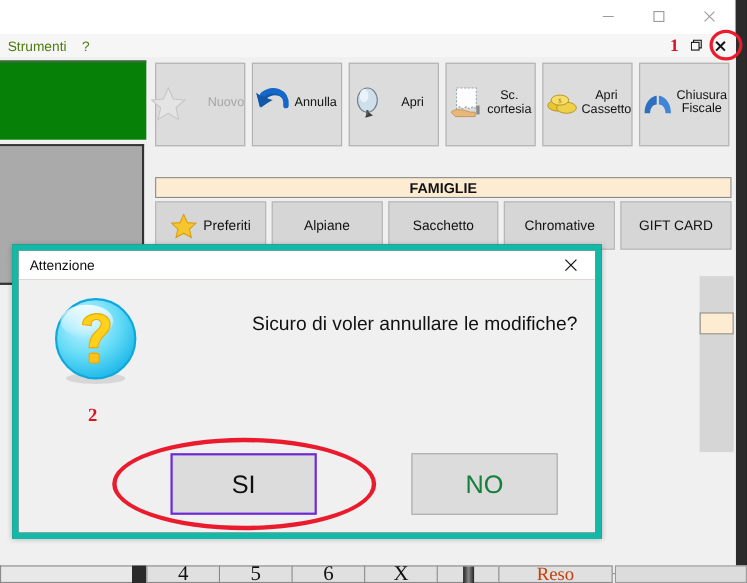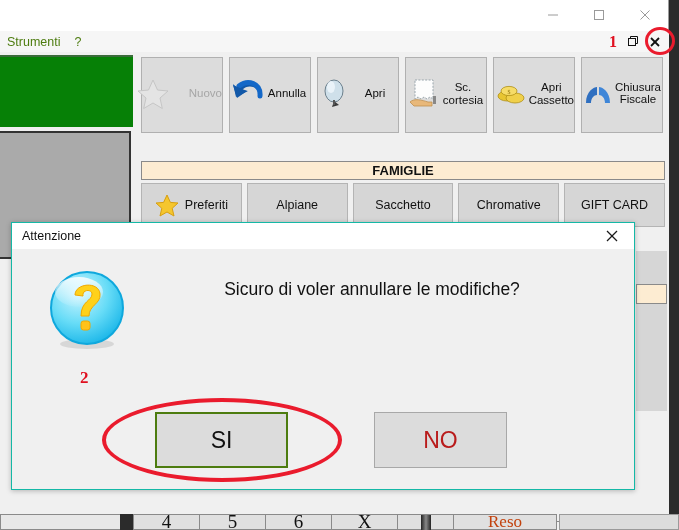--- a/index.html
+++ b/index.html
@@ -211,23 +211,23 @@
     font-family: "Liberation Serif", serif;
   }
   .kp-field {
     width: 120px; background: #dcdcdc; border: 1px solid #9a9a9a;
     margin-left: 2px;
   }
 
   
   .dialog {
     position: absolute; left: 11px; top: 222px;
-    width: 624px; height: 268px;
+    width: 536px; height: 268px;
     background: #7f1d1d;
-    border: 1px solid #14b8a6;
+    border: 6px solid #14b8a6;
     box-shadow: 0 1px 5px rgba(0,0,0,0.25);
   }
   .dlg-titlebar {
     position: absolute; left: 0; top: 0; right: 0; height: 26px;
     background: #ffffff;
     display: flex; align-items: center;
     border-bottom: 1px solid #ffffff;
   }
   .dlg-title {
     font-size: 12.5px; color: #111; padding-left: 10px;
@@ -253,31 +253,31 @@
   }
   .annot-2 {
     position: absolute; left: 80px; top: 368px;
     font-size: 17px; font-weight: bold; color: #e01020;
     font-family: "Liberation Serif", serif;
   }
   .btn-si {
     position: absolute; left: 155px; top: 412px;
     width: 133px; height: 56px;
     background: #dcdcdc;
-    border: 2px solid #4d7c0f;
+    border: 2px solid #6d28d9;
     display: flex; align-items: center; justify-content: center;
     font-size: 23px; color: #111;
   }
   .btn-no {
     position: absolute; left: 374px; top: 412px;
     width: 133px; height: 56px;
     background: #dcdcdc;
     border: 1px solid #a8a8a8;
     display: flex; align-items: center; justify-content: center;
-    font-size: 23px; color: #b91c1c;
+    font-size: 23px; color: #15803d;
   }
 
   
   .ellipse {
     position: absolute;
     border: 4px solid #ea1b2d;
     border-radius: 50%;
     pointer-events: none;
   }
   .ell-close { left: 645px; top: 27px; width: 30px; height: 28px; border-width: 3px; }

